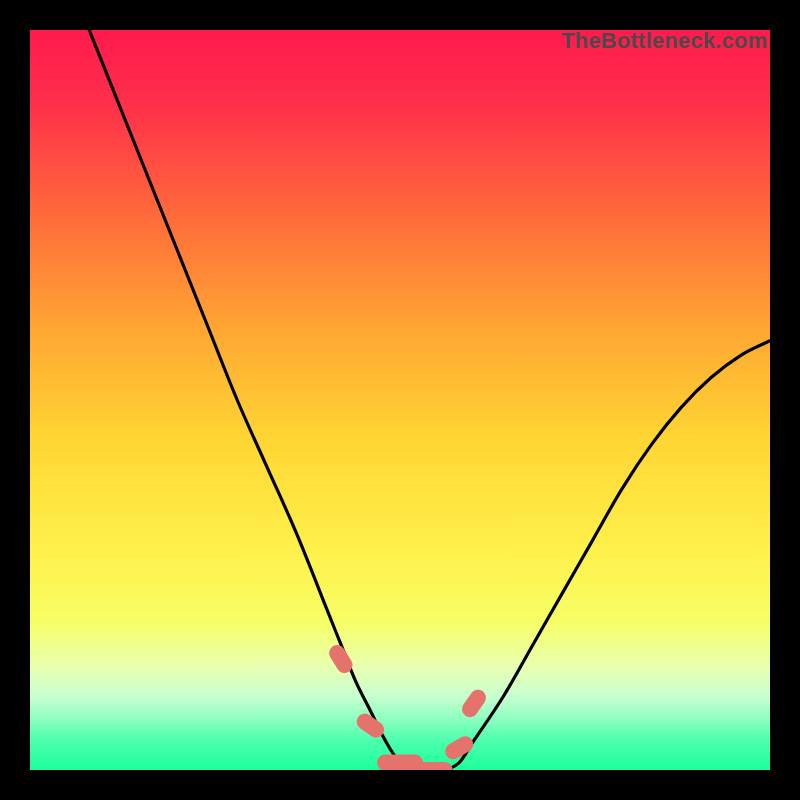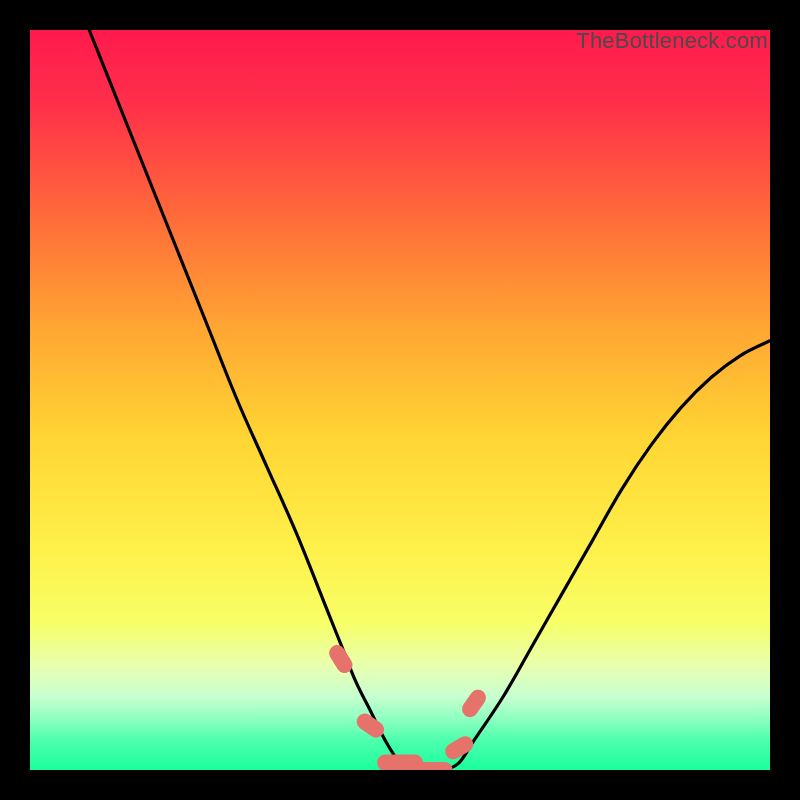--- a/index.html
+++ b/index.html
@@ -31,21 +31,21 @@
     left: 0; top: 0;
     width: 100%;
     height: 100%;
   }
   .watermark {
     position: absolute;
     top: 28px;
     right: 32px;
     color: #4a4a4a;
     font-size: 22px;
-    font-weight: 400;
+    font-weight: 700;
     letter-spacing: 0.2px;
     user-select: none;
   }
   svg.curve {
     position: absolute;
     left: 0; top: 0;
     width: 100%;
     height: 100%;
   }
 </style>

